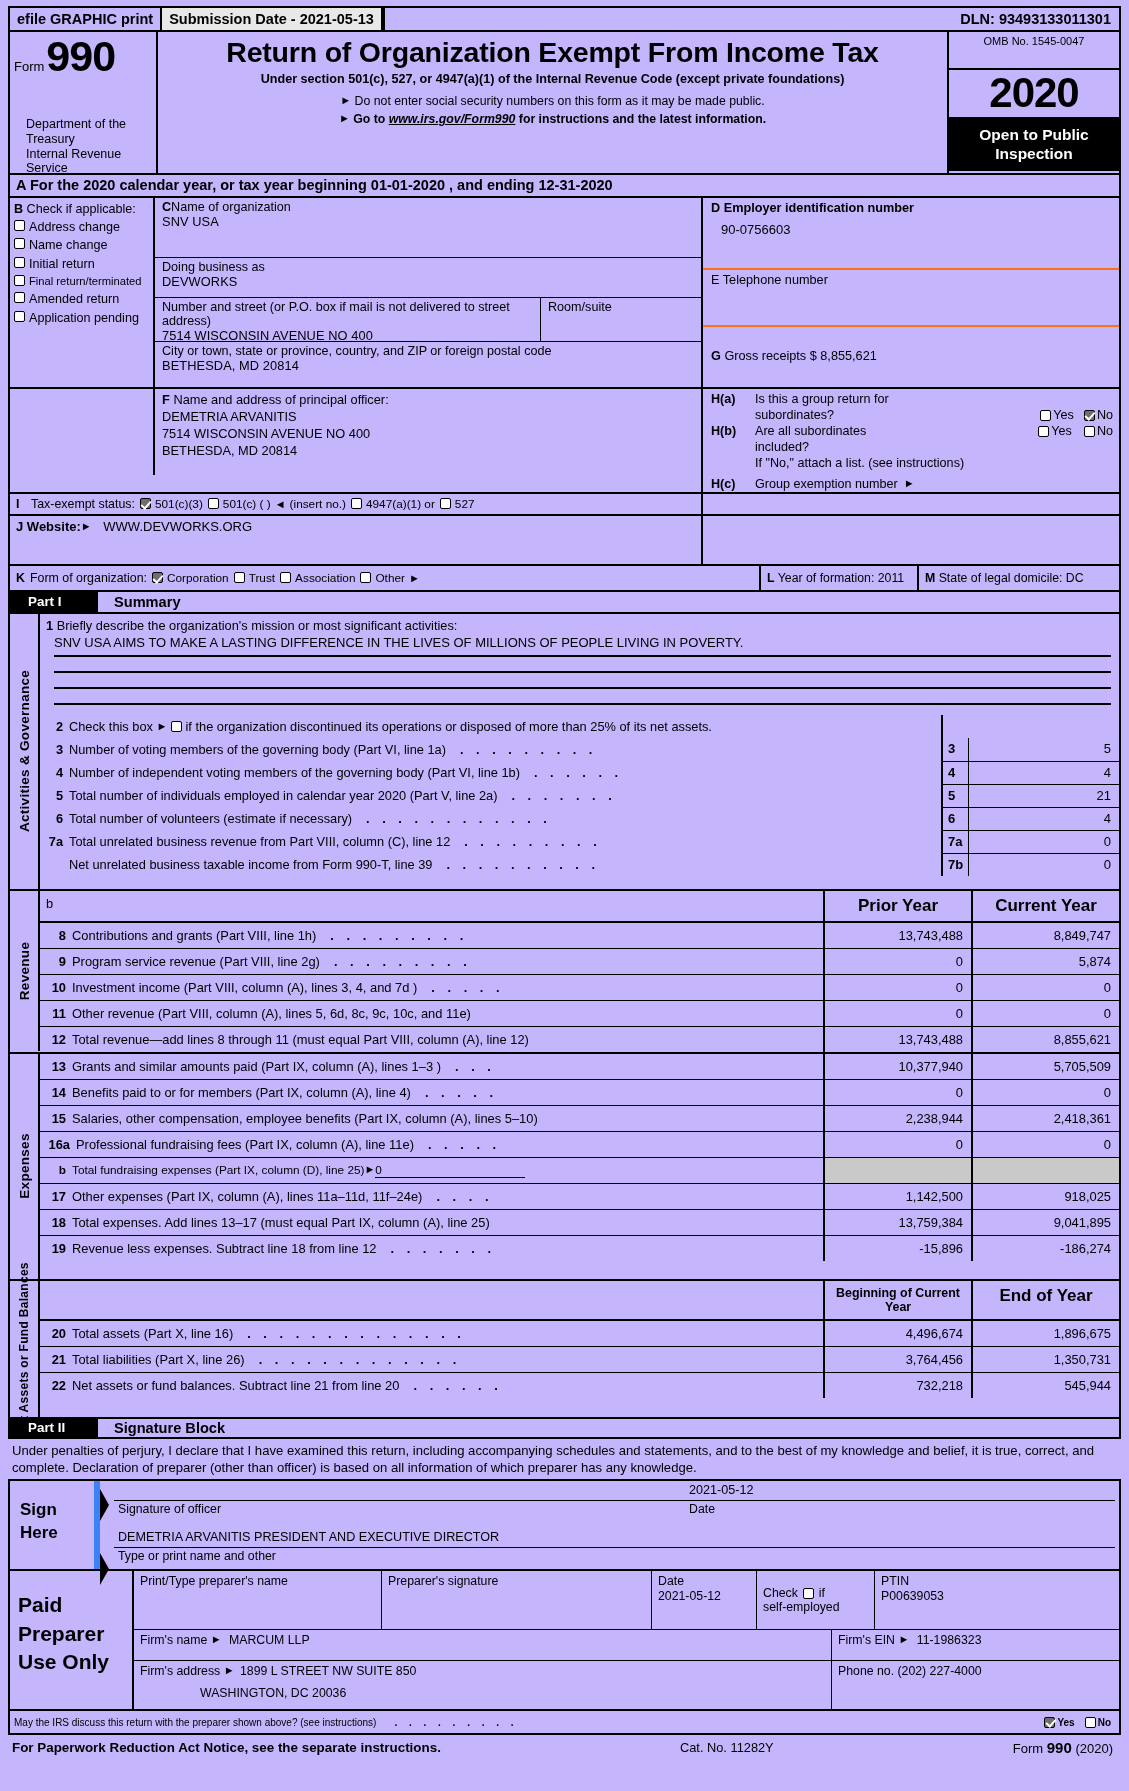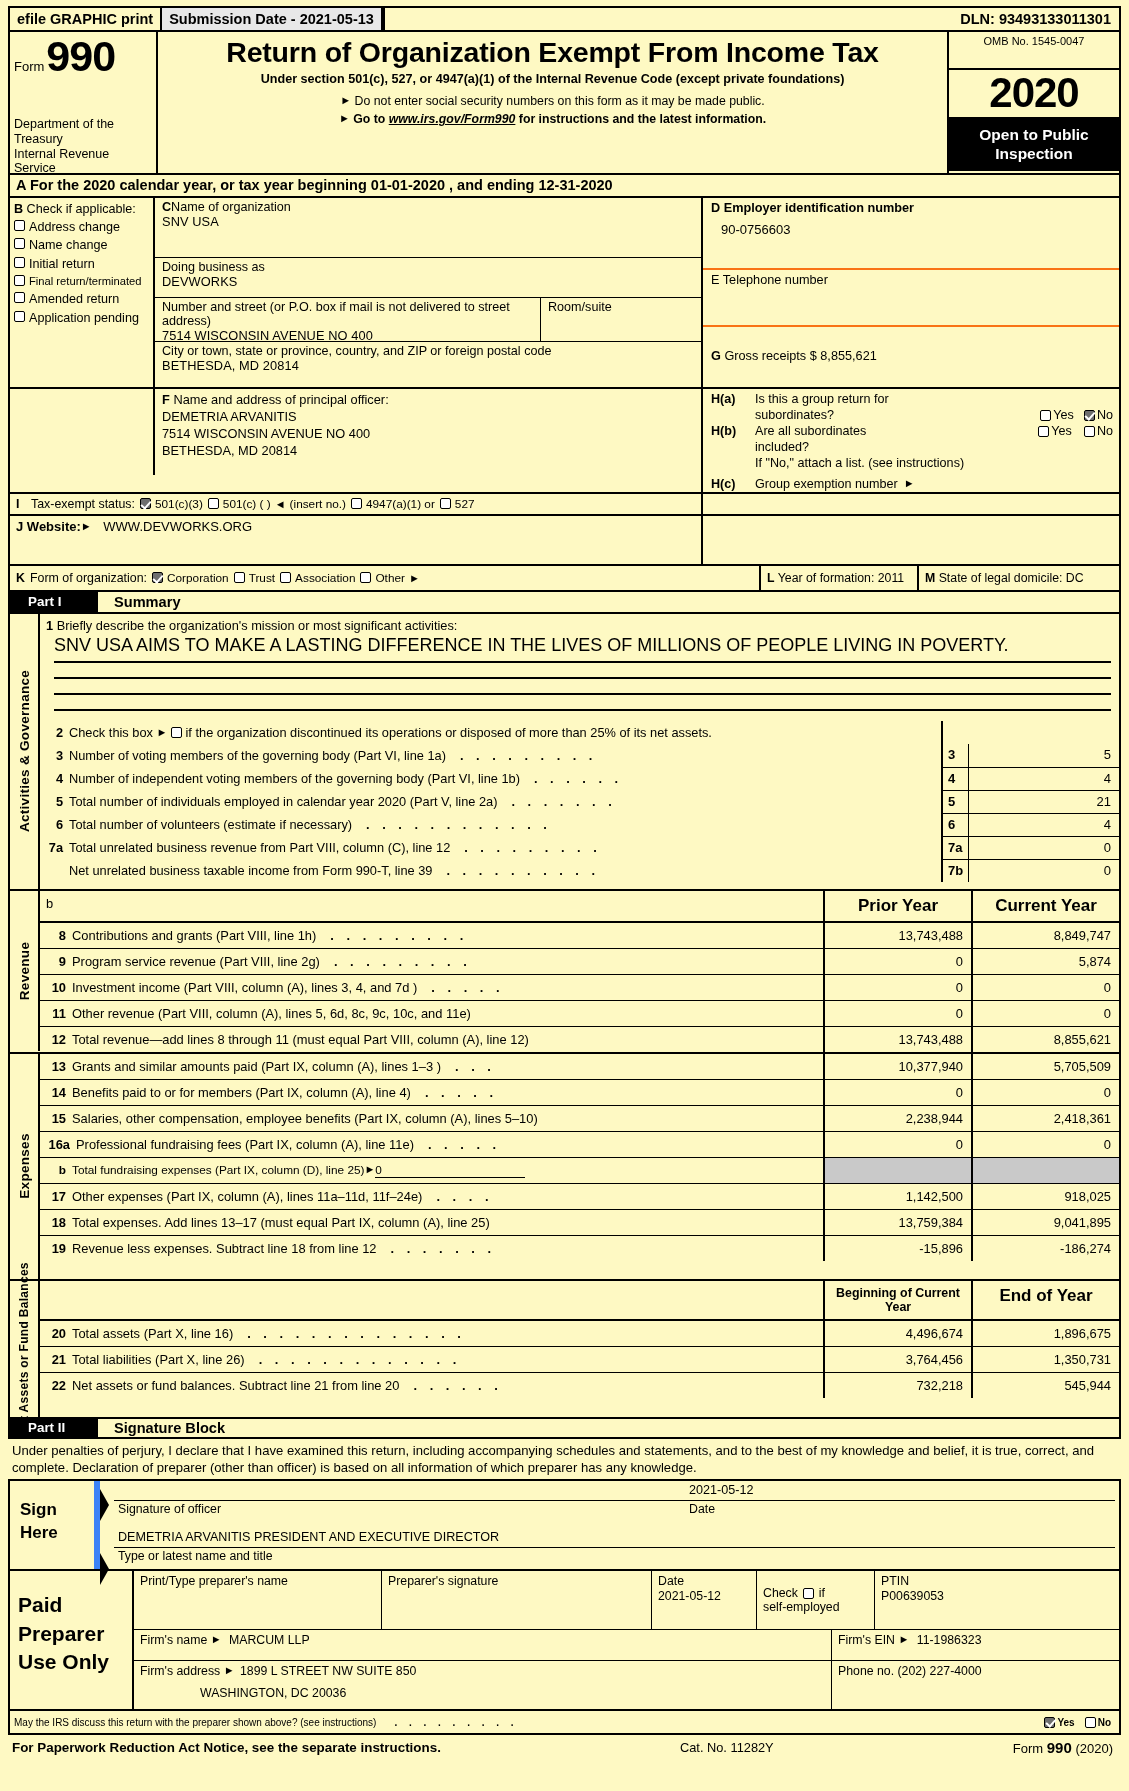--- a/index.html
+++ b/index.html
@@ -10,21 +10,21 @@
   body {
     font-family: "Liberation Sans", sans-serif;
     color: #000;
     -webkit-font-smoothing: none;
   }
   #page {
     width: 1129px;
     height: 1791px;
     position: relative;
     margin: 0;
-    background: #fef9c3;
+    background: #c4b5fd;
     box-sizing: border-box;
     padding: 6px 8px 0 8px;
   }
 
   
   .efile-bar {
     display: flex;
     align-items: stretch;
     border: 2px solid #000;
     height: 26px;
@@ -76,21 +76,21 @@
   .mh-990 {
     font-size: 43px;
     font-weight: bold;
     letter-spacing: -1px;
     line-height: 0.95;
     margin-left: 2px;
   }
   .mh-dept {
     position: absolute;
     bottom: -3px;
-    left: 4px;
+    left: 16px;
     font-size: 12.5px;
     line-height: 1.18;
   }
   .mh-center {
     flex: 1;
     box-sizing: border-box;
     padding: 2px 6px 0 6px;
     text-align: center;
   }
   .mh-title {
@@ -293,21 +293,21 @@
     white-space: nowrap;
     font-weight: bold;
     font-size: 13.5px;
     letter-spacing: 0.3px;
   }
   .sidetab.small span { font-size: 12px; }
   .sumbody { flex: 1; box-sizing: border-box; }
 
   .mission-head { font-size: 12.8px; padding: 4px 0 1px 6px; }
   .mission-head .num { font-weight: bold; }
-  .mission-text { font-size: 18px; padding: 1px 0 2px 14px; }
+  .mission-text { font-size: 13px; padding: 1px 0 2px 14px; }
   .rule { border-bottom: 2px solid #000; height: 0; margin: 3px 8px 0 14px; }
   .rule.r2 { margin-top: 14px; }
 
   .numrow {
     display: flex;
     align-items: stretch;
     font-size: 12.8px;
     box-sizing: border-box;
   }
   .numrow .lbl {
@@ -973,21 +973,21 @@
         <div class="sig-cell date">
           <div class="sig-val">2021-05-12</div>
           <div class="sig-under"></div>
           <div class="sig-cap">Date</div>
         </div>
       </div>
       <div class="sig-row" style="margin-top:6px">
         <div class="sig-cell">
           <div class="sig-val">DEMETRIA ARVANITIS  PRESIDENT AND EXECUTIVE DIRECTOR</div>
           <div class="sig-under"></div>
-          <div class="sig-cap">Type or latest name and title</div>
+          <div class="sig-cap">Type or print name and other</div>
         </div>
       </div>
     </div>
   </div>
 
   <div class="prep">
     <div class="prep-label">Paid<br>Preparer<br>Use Only</div>
     <div class="prep-grid">
       <div class="prep-r1">
         <div class="pc bord pc-name" style="height:58px">

